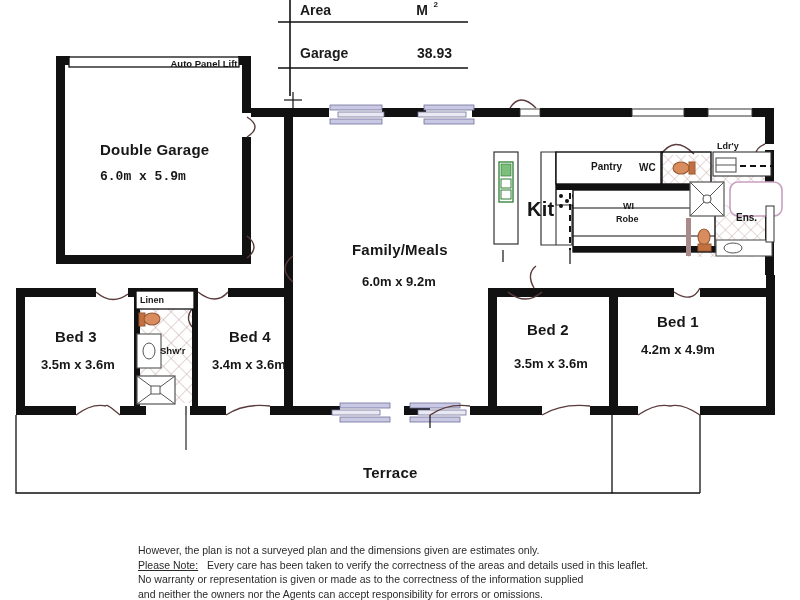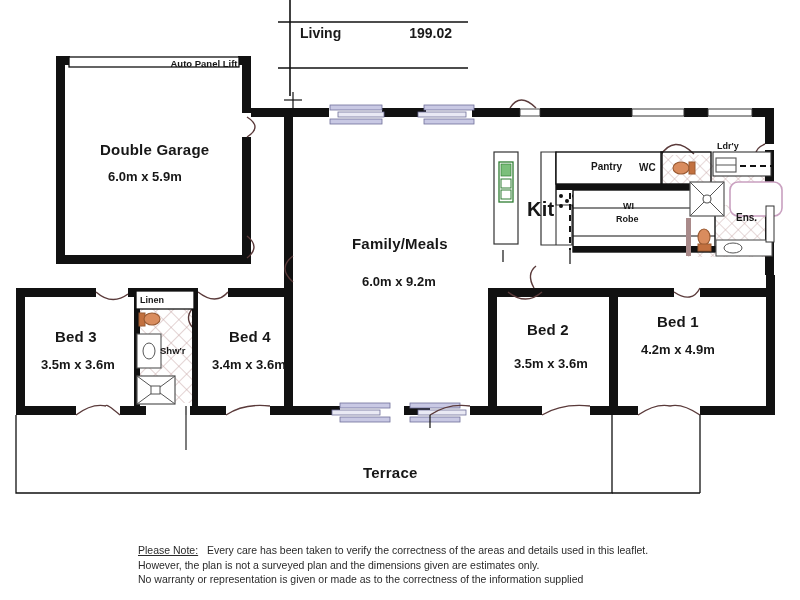--- a/index.html
+++ b/index.html
@@ -28,23 +28,28 @@
 <body>
 
 <div id="stage">
 
   <div id="areaTable">
     <svg width="190" height="96">
       <line x1="12" y1="0" x2="12" y2="96" stroke="#111" stroke-width="1.6"></line>
       <line x1="0" y1="22" x2="190" y2="22" stroke="#111" stroke-width="1.6"></line>
       <line x1="0" y1="68" x2="190" y2="68" stroke="#111" stroke-width="1.6"></line>
     </svg>
-    <div class="row" style="top:25px;">
-      <span class="k">Living</span>
-      <span class="v">199.02</span>
+    <div class="row" style="top:2px;">
+      <span class="k">Area</span>
+      <span class="v" style="right:40px;">M</span>
+      <span class="sup" style="right:30px;top:-2px;">2</span>
+    </div>
+    <div class="row" style="top:45px;">
+      <span class="k">Garage</span>
+      <span class="v">38.93</span>
     </div>
   </div>
 
   <svg id="plan" width="800" height="600">
     <defs>
 
       <pattern id="tilehatch" width="11" height="11" patternUnits="userSpaceOnUse" patternTransform="rotate(45)">
         <rect width="11" height="11" fill="#ffffff"></rect>
         <path d="M0 0 H11 M0 0 V11" stroke="#c7a8a8" stroke-width="1"></path>
       </pattern>
@@ -295,23 +300,23 @@
       <line x1="503" y1="250" x2="503" y2="262"></line>
       <line x1="570" y1="250" x2="570" y2="264"></line>
       <line x1="430" y1="415" x2="430" y2="428"></line>
       <line x1="186" y1="406" x2="186" y2="415"></line>
     </g>
   </svg>
 
   <div class="lbl tiny-name" style="left:121px;top:58px;width:166px;text-align:center;font-size:9.5px;">Auto Panel Lift</div>
 
   <div class="lbl room-name" style="left:100px;top:141px;">Double Garage</div>
-  <div class="lbl room-dim" style="left:108px;top:169px;">6.0m x 5.9m</div>
-
-  <div class="lbl room-name" style="left:352px;top:235px;">Family/Meals</div>
+  <div class="lbl room-dim" style="left:100px;top:169px;font-family:Liberation Mono, monospace;">6.0m x 5.9m</div>
+
+  <div class="lbl room-name" style="left:352px;top:241px;">Family/Meals</div>
   <div class="lbl room-dim" style="left:362px;top:274px;">6.0m x 9.2m</div>
 
   <div class="lbl room-name" style="left:527px;top:198px;font-size:20px;text-align:right;">Kit</div>
 
   <div class="lbl small-name" style="left:591px;top:161px;">Pantry</div>
 
   <div class="lbl small-name" style="left:639px;top:162px;">WC</div>
 
   <div class="lbl tiny-name" style="left:717px;top:141px;">Ldr'y</div>
 
@@ -332,21 +337,22 @@
   <div class="lbl room-name" style="left:229px;top:328px;">Bed 4</div>
   <div class="lbl room-dim" style="left:212px;top:357px;">3.4m x 3.6m</div>
 
   <div class="lbl tiny-name" style="left:140px;top:295px;font-size:9px;">Linen</div>
 
   <div class="lbl tiny-name" style="left:160px;top:345px;font-size:9.5px;">Shw'r</div>
 
   <div class="lbl room-name" style="left:363px;top:464px;">Terrace</div>
 
   <div id="note">
+    <div class="ln">However, the plan is not a surveyed plan and the dimensions given are estimates only.</div>
     <div class="ln">
       <span class="u">Please Note:</span>
       &nbsp;&nbsp;<span>Every care has been taken to verify the correctness of the areas and details used in this leaflet.</span>
     </div>
-    <div class="ln">However, the plan is not a surveyed plan and the dimensions given are estimates only.</div>
     <div class="ln">No warranty or representation is given or made as to the correctness of the information supplied</div>
+    <div class="ln">and neither the owners nor the Agents can accept responsibility for errors or omissions.</div>
   </div>
 
 </div>
 
 </body></html>

